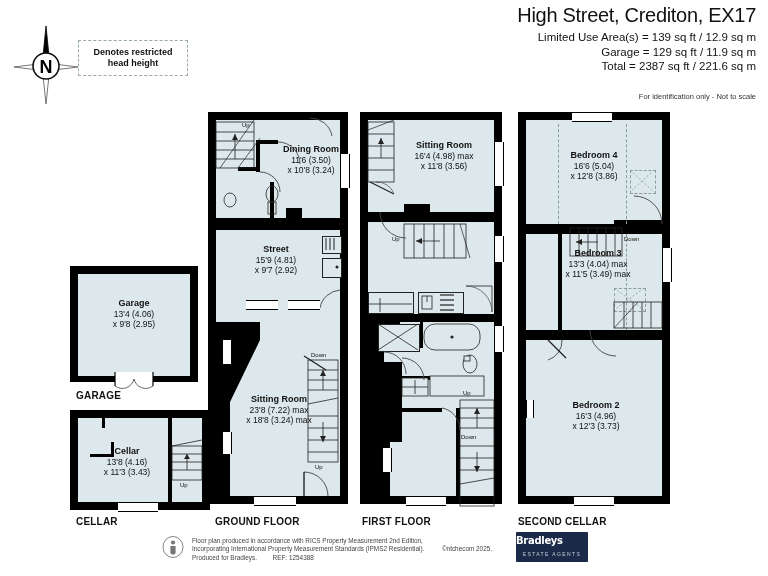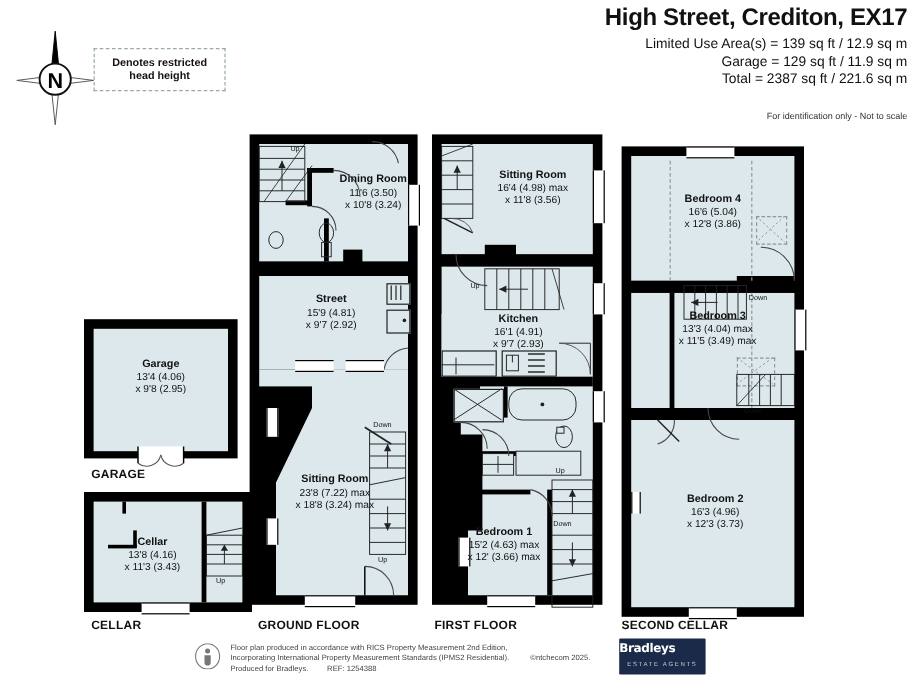--- a/index.html
+++ b/index.html
@@ -9,21 +9,21 @@
     font-family:"Liberation Sans", sans-serif;
     color:#111;
     position:relative;
     overflow:hidden;
   }
   .page{position:absolute;inset:0;}
 
   
   .title{
     position:absolute;right:12px;top:4px;
-    font-size:20px;font-weight:bold;letter-spacing:-0.3px;
+    font-size:20px;font-weight:normal;letter-spacing:-0.3px;
     text-align:right;white-space:nowrap;
   }
   .areas{
     position:absolute;right:12px;top:30px;
     text-align:right;font-size:11.5px;line-height:14.5px;
   }
   .areas div{white-space:nowrap;}
   .notscale{
     position:absolute;right:12px;top:92px;
     font-size:7.5px;color:#333;text-align:right;white-space:nowrap;
@@ -356,34 +356,24 @@
     <div class="winv" style="left:134px;top:124px;width:8px;height:26px;"></div>
     <div class="winv" style="left:134px;top:214px;width:8px;height:26px;"></div>
     <div class="win" style="left:46px;top:384px;width:40px;height:8px;"></div>
     <div class="winv" style="left:22px;top:336px;width:8px;height:24px;"></div>
 
     <div class="label" style="left:34px;top:28px;width:100px;">
       <div class="nm">Sitting Room</div>
       <div>16'4 (4.98) max</div>
       <div>x 11'8 (3.56)</div>
     </div>
-    <div class="label" style="left:24px;top:148px;width:96px;">
-      <div class="nm">Kitchen</div>
-      <div>16'1 (4.91)</div>
-      <div>x 9'7 (2.93)</div>
-    </div>
-    <div class="label" style="left:10px;top:326px;width:100px;">
-      <div class="nm">Bedroom 1</div>
-      <div>15'2 (4.63) max</div>
-      <div>x 12' (3.66) max</div>
-    </div>
   </div>
   <div class="floorname" style="left:362px;top:516px;">FIRST FLOOR</div>
 
-  <div class="plan" style="left:518px;top:122px;width:152px;height:392px;">
+  <div class="plan" style="left:518px;top:112px;width:152px;height:392px;">
     <div class="wall" style="left:0;top:0;width:152px;height:392px;"></div>
 
     <div class="room" style="left:8px;top:8px;width:136px;height:104px;"></div>
 
     <div class="room" style="left:8px;top:122px;width:136px;height:96px;"></div>
 
     <div class="room" style="left:8px;top:228px;width:136px;height:156px;"></div>
 
     <div class="solid" style="left:8px;top:112px;width:136px;height:10px;"></div>
     <div class="solid" style="left:40px;top:122px;width:4px;height:106px;"></div>

